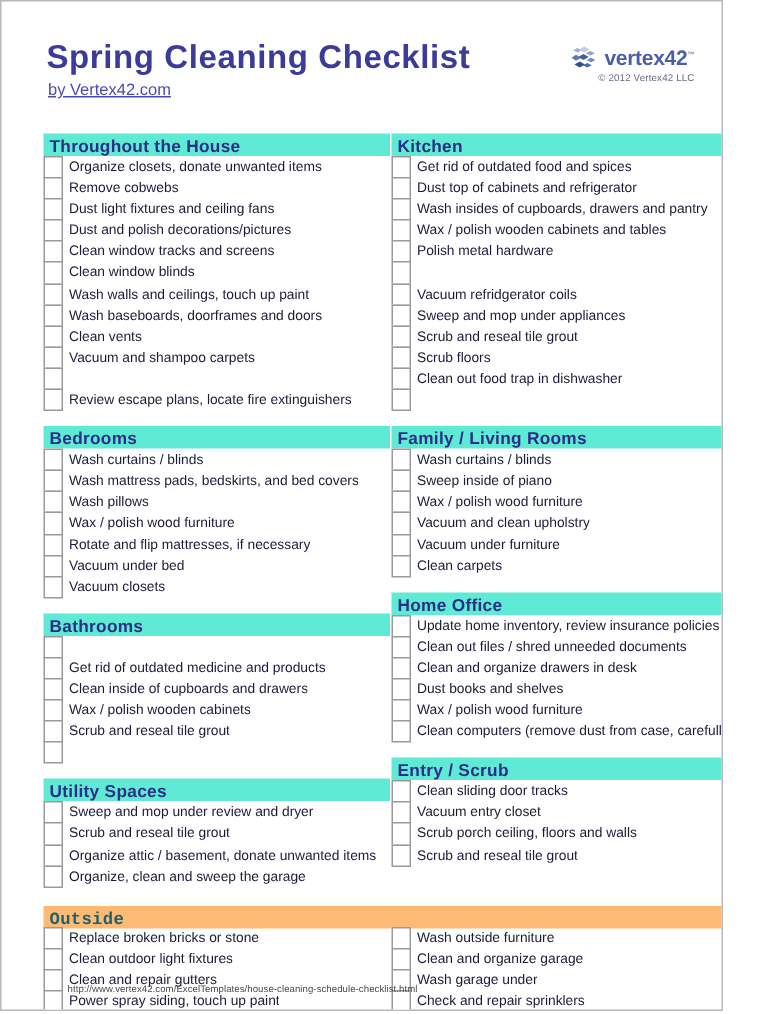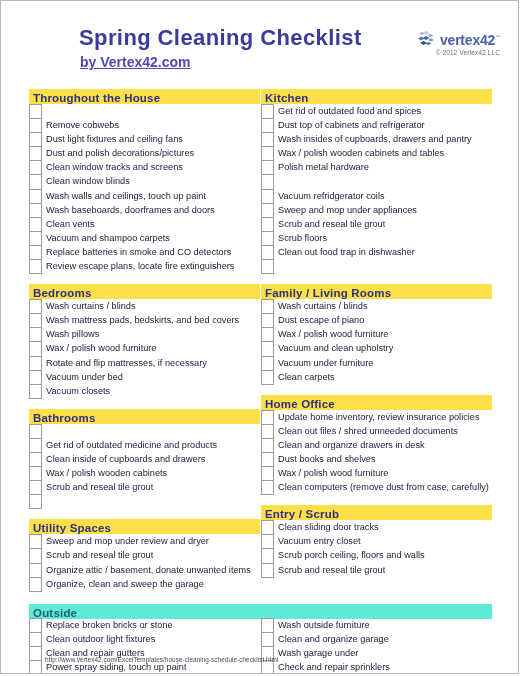--- a/index.html
+++ b/index.html
@@ -8,27 +8,26 @@
     background: #ffffff;
   }
   body {
     width: 521px;
     height: 676px;
     font-family: "Liberation Sans", sans-serif;
     overflow: hidden;
   }
   .page {
     position: relative;
-    width: 519px;
+    width: 482px;
     height: 674px;
     background: #ffffff;
     border: 1px solid #b8b8b8;
     box-sizing: border-box;
     overflow: hidden;
-    padding-left: 48px;
   }
 
   
   .header {
     position: relative;
     height: 68px;
     padding: 0;
   }
   .title {
     position: absolute;
@@ -37,22 +36,22 @@
     font-size: 22px;
     font-weight: bold;
     color: #3b3b99;
     letter-spacing: 0.4px;
     white-space: nowrap;
   }
   .byline {
     position: absolute;
     left: 31px;
     top: 53px;
-    font-size: 14px;
-    font-weight: bold;
+    font-size: 11px;
+    font-weight: normal;
     color: #4a4ab5;
     text-decoration: underline;
     white-space: nowrap;
   }
   .brand {
     position: absolute;
     right: 18px;
     top: 28px;
     text-align: right;
     width: 130px;
@@ -97,35 +96,36 @@
   }
   .col {
     width: 231px;
     flex: 0 0 231px;
   }
   .col.left { margin-right: 1px; }
 
   .section { margin-bottom: 10px; }
 
   .sec-head {
-    background: #fde047;
+    background: #5eead4;
     color: #2e2e86;
     font-size: 11.5px;
     font-weight: bold;
     letter-spacing: 0.2px;
     padding: 2px 0 2px 4px;
     height: 15px;
     line-height: 15px;
     box-sizing: border-box;
     overflow: hidden;
     white-space: nowrap;
   }
   .sec-head.outside {
-    background: #5eead4;
+    background: #fdba74;
     color: #1f5f6e;
+    font-family: Liberation Mono, monospace;
   }
 
   .items { margin-top: 1px; }
   .item {
     display: flex;
     align-items: stretch;
     height: 14.1px;
   }
   .box {
     width: 13px;
@@ -189,20 +189,21 @@
   </div>
 
   <div class="content">
     <div class="cols">
       <div class="col left" id="col-left">
           <div class="section">
             <div class="sec-head">Throughout the House</div>
             <div class="items">
               <div class="item">
                 <div class="box"></div>
+                <div class="item-label">Organize closets, donate unwanted items</div>
               </div>
               <div class="item">
                 <div class="box"></div>
                 <div class="item-label">Remove cobwebs</div>
               </div>
               <div class="item">
                 <div class="box"></div>
                 <div class="item-label">Dust light fixtures and ceiling fans</div>
               </div>
               <div class="item">
@@ -228,21 +229,20 @@
               <div class="item">
                 <div class="box"></div>
                 <div class="item-label">Clean vents</div>
               </div>
               <div class="item">
                 <div class="box"></div>
                 <div class="item-label">Vacuum and shampoo carpets</div>
               </div>
               <div class="item">
                 <div class="box"></div>
-                <div class="item-label">Replace batteries in smoke and CO detectors</div>
               </div>
               <div class="item">
                 <div class="box"></div>
                 <div class="item-label">Review escape plans, locate fire extinguishers</div>
               </div>
             </div>
           </div>
           <div class="section">
             <div class="sec-head">Bedrooms</div>
             <div class="items">
@@ -381,21 +381,21 @@
           </div>
           <div class="section">
             <div class="sec-head">Family / Living Rooms</div>
             <div class="items">
               <div class="item">
                 <div class="box"></div>
                 <div class="item-label">Wash curtains / blinds</div>
               </div>
               <div class="item">
                 <div class="box"></div>
-                <div class="item-label">Dust escape of piano</div>
+                <div class="item-label">Sweep inside of piano</div>
               </div>
               <div class="item">
                 <div class="box"></div>
                 <div class="item-label">Wax / polish wood furniture</div>
               </div>
               <div class="item">
                 <div class="box"></div>
                 <div class="item-label">Vacuum and clean upholstry</div>
               </div>
               <div class="item">

